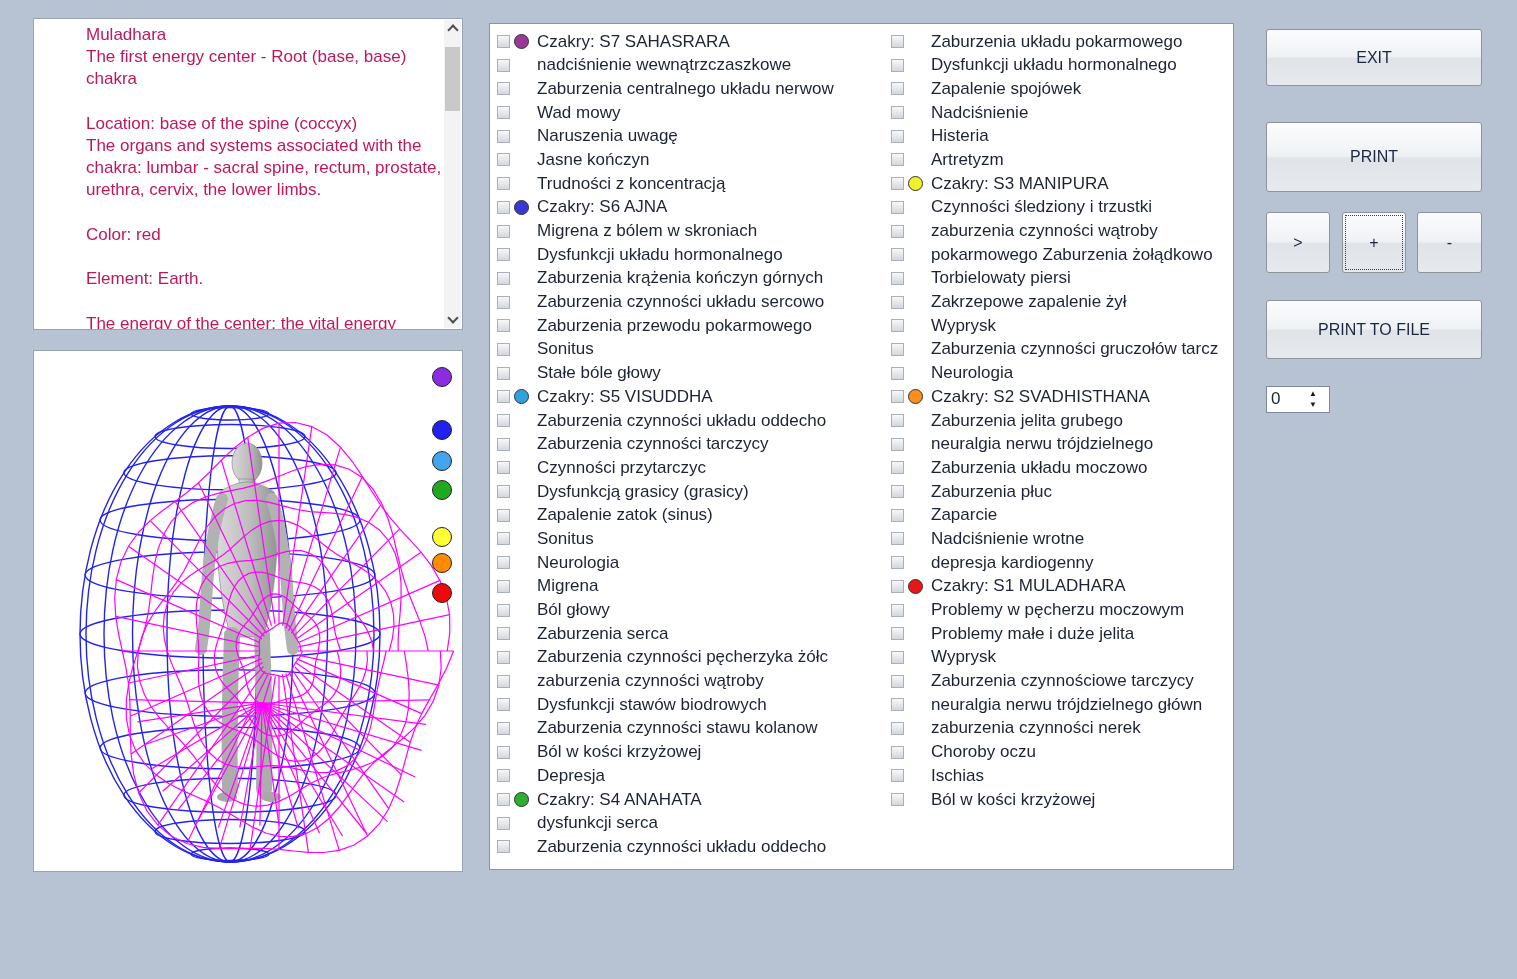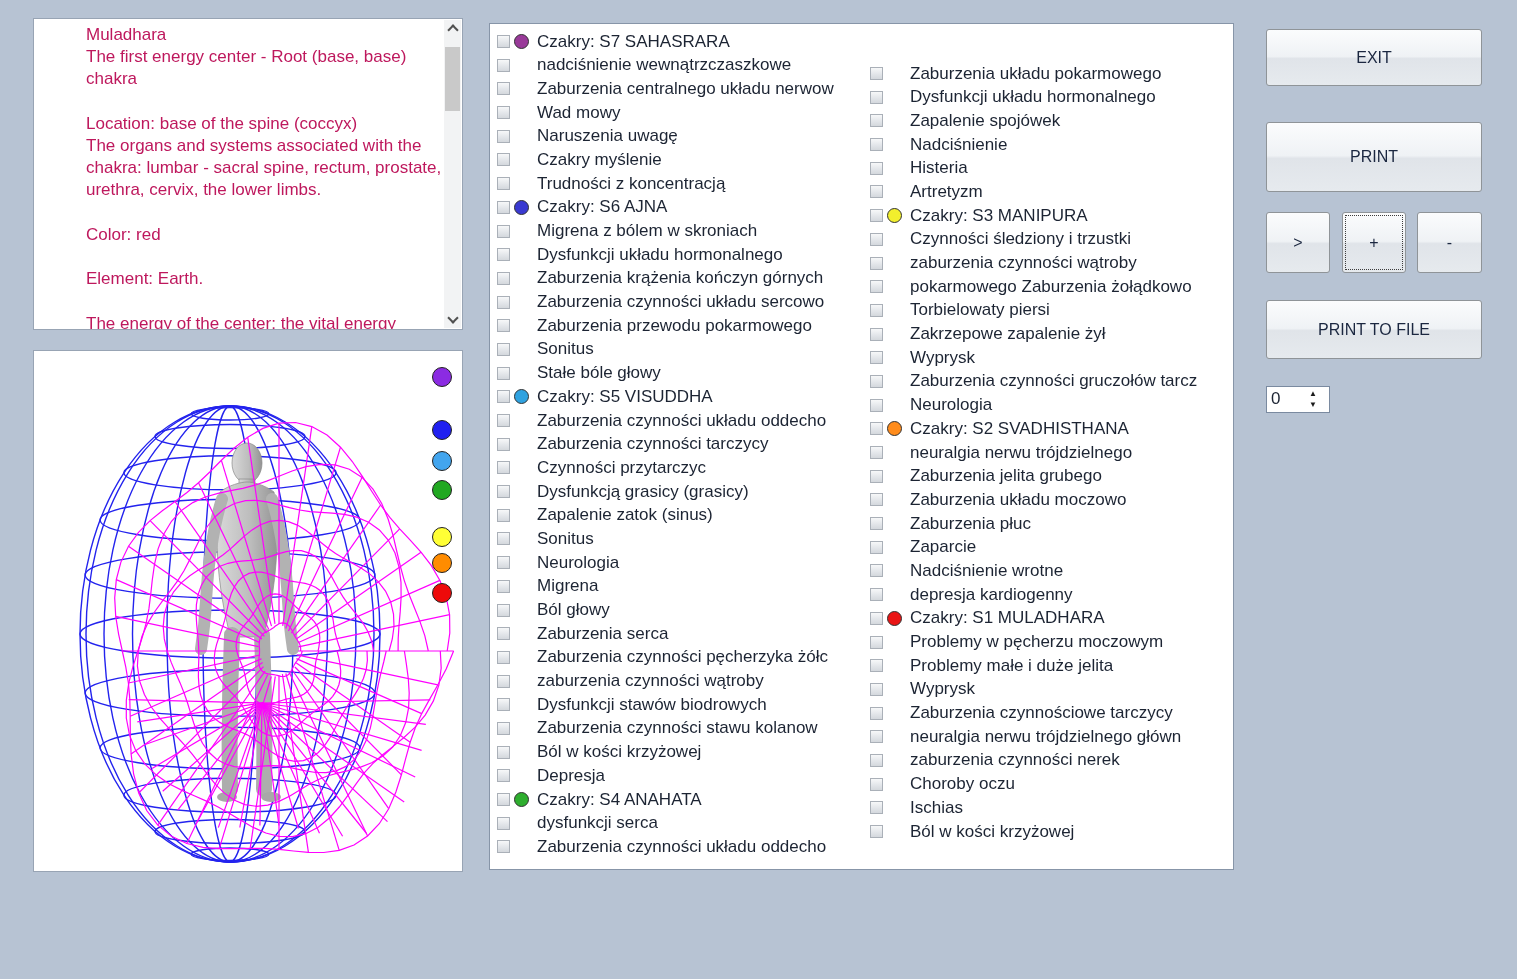--- a/index.html
+++ b/index.html
@@ -25,21 +25,21 @@
   .aura-panel{position:absolute;left:33px;top:350px;width:430px;height:522px;
     background:#fff;border:1px solid #98a4b4;box-sizing:border-box;overflow:hidden;}
   .aura-panel svg{position:absolute;left:0;top:0;}
   .big-dot{position:absolute;left:398px;width:20px;height:20px;border-radius:50%;border:1px solid #222;box-sizing:border-box;}
 
   
   .checklist-panel{position:absolute;left:489px;top:23px;width:745px;height:847px;
     background:#fff;border:1px solid #8795a8;box-sizing:border-box;overflow:hidden;}
   .check-col{position:absolute;top:6px;height:836px;overflow:hidden;}
   .col-1{left:1px;width:372px;}
-  .col-2{left:374px;width:368px;margin-top:32px;}
+  .col-2{left:395px;width:368px;}
   .row{position:relative;height:23.7px;white-space:nowrap;cursor:default;}
   .cb{position:absolute;left:6px;top:5px;width:13px;height:13px;box-sizing:border-box;
     background:linear-gradient(180deg,#f7f8f9 0%,#e3e6ea 55%,#d4d8dd 100%);
     border:1px solid #aab0b8;}
   .dot{position:absolute;left:23px;top:4px;width:15px;height:15px;border-radius:50%;
     border:1px solid #333;box-sizing:border-box;}
   .lbl{position:absolute;left:46px;top:1.5px;font-size:17px;color:#1c2433;}
 
   
   .btn{position:absolute;box-sizing:border-box;border:1px solid #8f9498;border-radius:3px;
@@ -231,21 +231,21 @@
         <div class="row">
           <span class="cb"></span>
           <span class="lbl">Wad mowy</span>
         </div>
         <div class="row">
           <span class="cb"></span>
           <span class="lbl">Naruszenia uwagę</span>
         </div>
         <div class="row">
           <span class="cb"></span>
-          <span class="lbl">Czakry myślenie</span>
+          <span class="lbl">Jasne kończyn</span>
         </div>
         <div class="row">
           <span class="cb"></span>
           <span class="lbl">Trudności z koncentracją</span>
         </div>
         <div class="row">
           <span class="cb"></span>
           <span class="dot" style="background: rgb(58, 58, 209);"></span>
           <span class="lbl">Czakry: S6 AJNA</span>
         </div>
@@ -422,25 +422,25 @@
           <span class="cb"></span>
           <span class="lbl">Neurologia</span>
         </div>
         <div class="row">
           <span class="cb"></span>
           <span class="dot" style="background: rgb(255, 140, 28);"></span>
           <span class="lbl">Czakry: S2 SVADHISTHANA</span>
         </div>
         <div class="row">
           <span class="cb"></span>
+          <span class="lbl">Zaburzenia jelita grubego</span>
+        </div>
+        <div class="row">
+          <span class="cb"></span>
           <span class="lbl">neuralgia nerwu trójdzielnego</span>
-        </div>
-        <div class="row">
-          <span class="cb"></span>
-          <span class="lbl">Zaburzenia jelita grubego</span>
         </div>
         <div class="row">
           <span class="cb"></span>
           <span class="lbl">Zaburzenia układu moczowo</span>
         </div>
         <div class="row">
           <span class="cb"></span>
           <span class="lbl">Zaburzenia płuc</span>
         </div>
         <div class="row">

